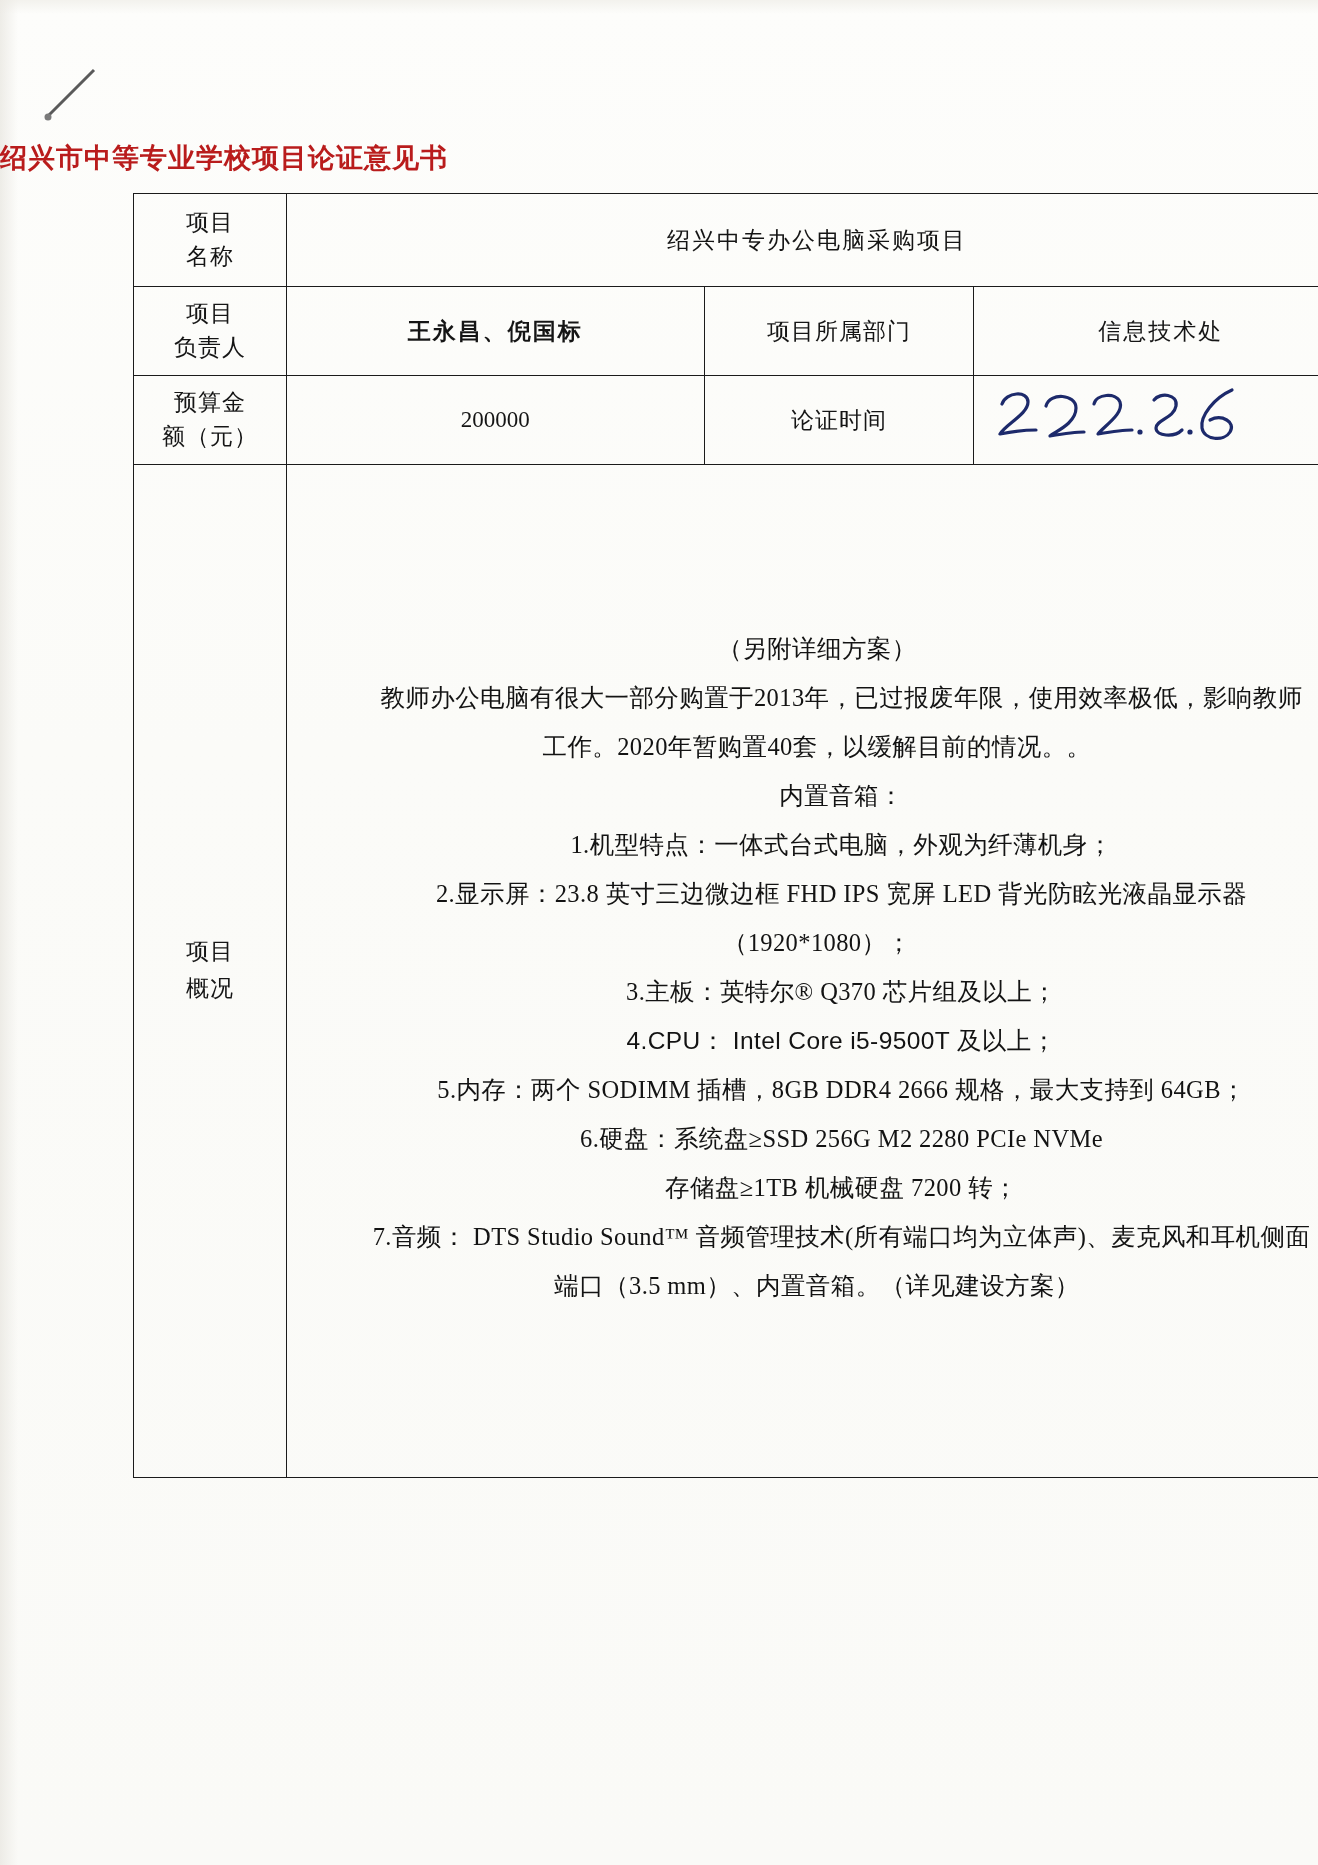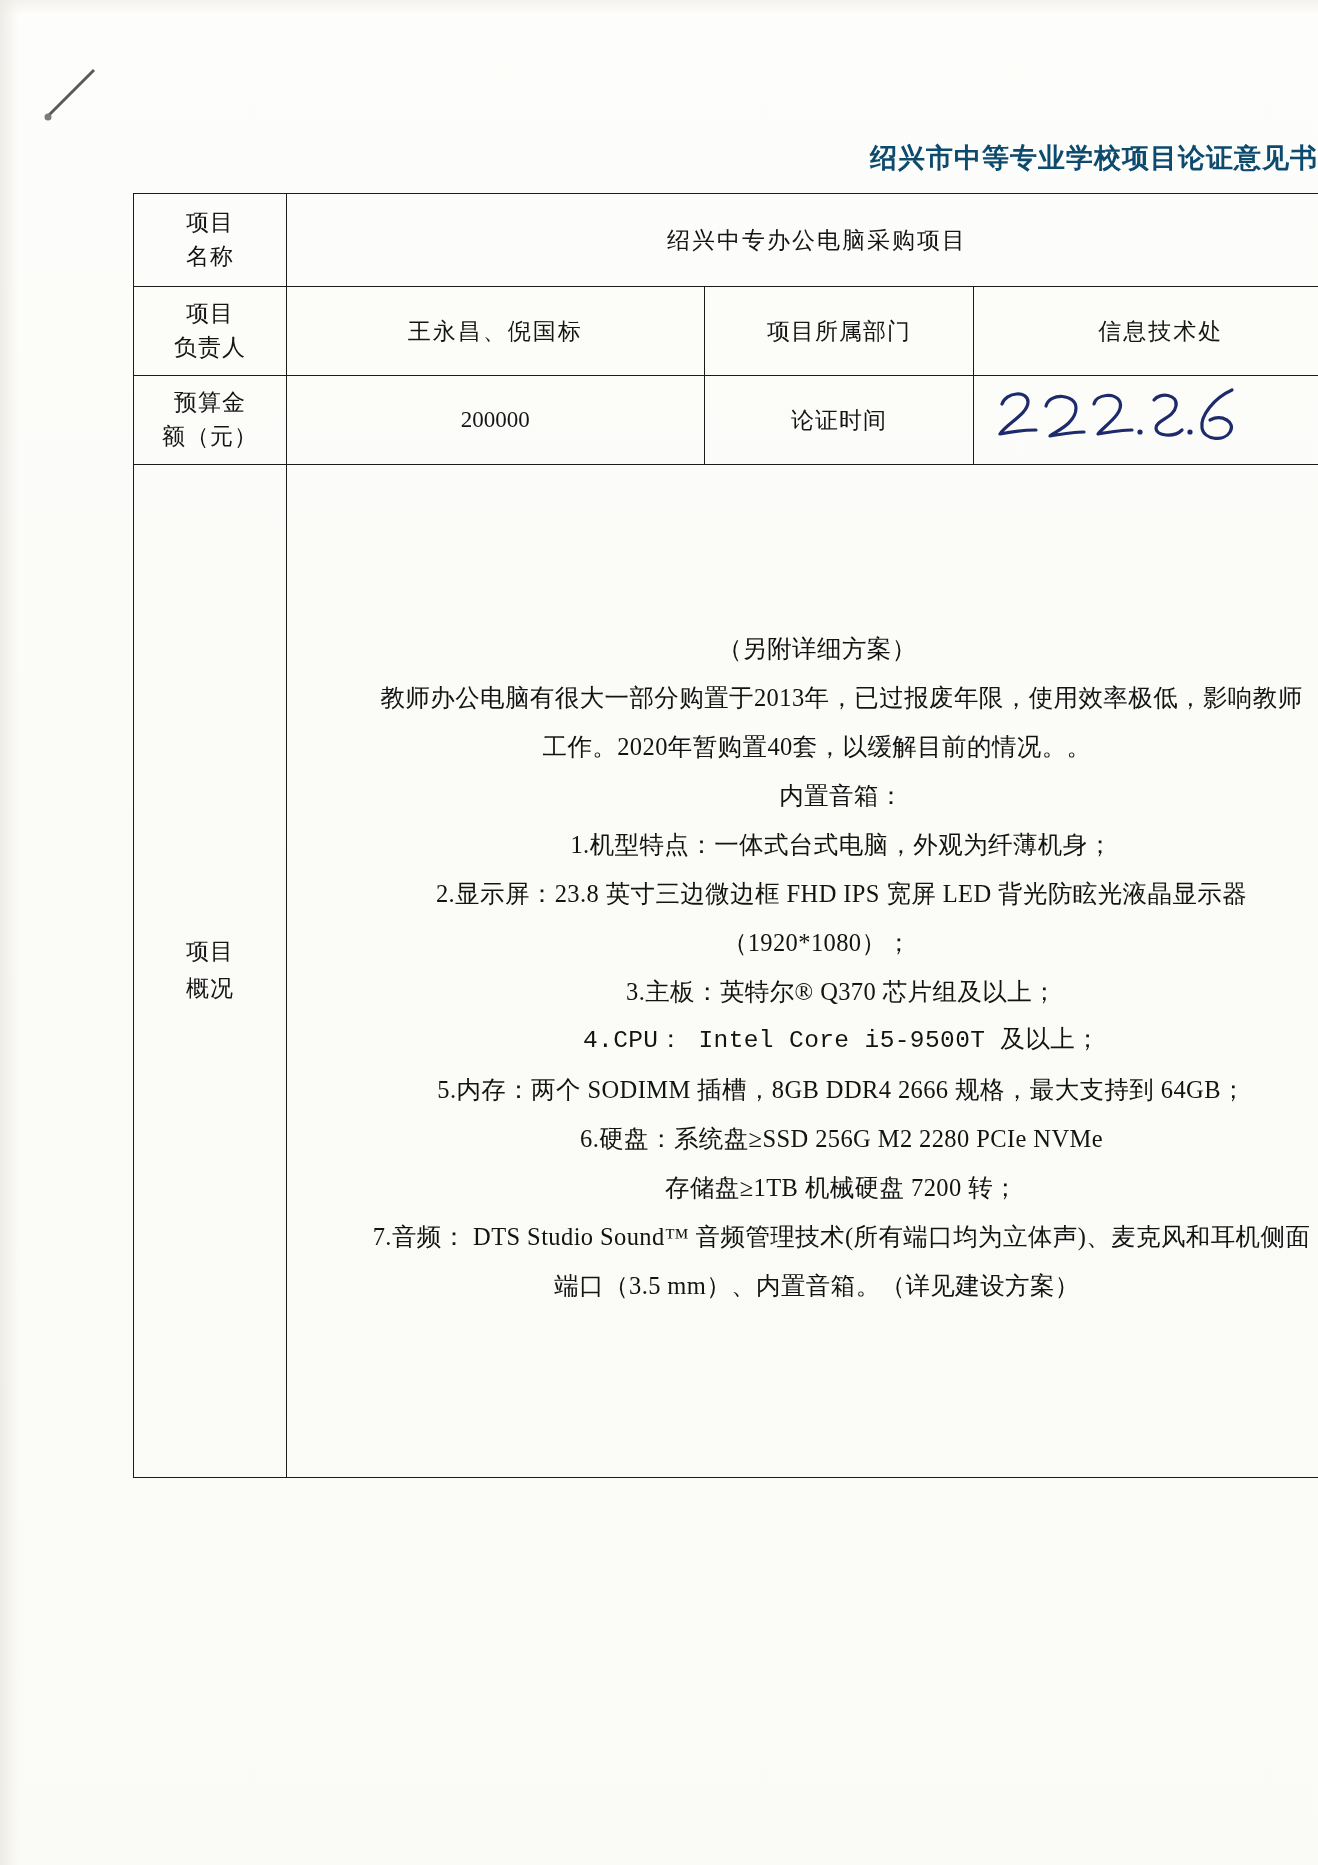--- a/index.html
+++ b/index.html
@@ -40,26 +40,26 @@
     width: 62px;
     height: 62px;
   }
   .staple svg { display:block; }
 
   .doc-title {
     position: absolute;
     top: 140px;
     left: 0;
     width: 100%;
-    text-align: right;
+    text-align: left;
     font-family: "DejaVu Sans", sans-serif;
     font-weight: bold;
     font-size: 27px;
     letter-spacing: 1px;
-    color: #0c4a6e;
+    color: #b91c1c;
   }
 
   table.form {
     position: absolute;
     left: 133px;
     top: 193px;
     width: 1215px;
     border-collapse: collapse;
     table-layout: fixed;
   }
@@ -81,21 +81,21 @@
 
   .r1 td { height: 92px; }
   .r2 td { height: 88px; }
   .r3 td { height: 88px; }
 
   .proj-name {
     font-size: 25px;
     letter-spacing: 2px;
     margin-left: 32px;
   }
-  .person { font-size: 24px; letter-spacing: 2px; }
+  .person { font-size: 24px; letter-spacing: 2px; font-weight: bold; }
   .dept-label { font-size: 23px; letter-spacing: 1px; width: 208px; }
   .dept-value { font-size: 24px; letter-spacing: 2px; width: 288px; }
   .budget-value { font-family: "Liberation Serif", serif; font-size: 23px; }
   .time-label { font-size: 23px; letter-spacing: 1px; }
   .handwriting {
     position: relative;
     height: 100%;
   }
   .handwriting svg {
     position: absolute;
@@ -119,21 +119,21 @@
   }
   .body-cell p {
     margin: 0 0 0 0;
     font-size: 24.5px;
     line-height: 2.0;
     letter-spacing: 0.4px;
     color: #131313;
   }
   .indent { text-indent: 2em; }
   .mono {
-    font-family: Liberation Mono, monospace;
+    font-family: Liberation Sans, sans-serif;
     font-size: 22.5px;
     letter-spacing: 0.5px;
   }
   .note { font-size: 23px; }
 </style>
 </head>
 <body>
 
 <div class="page"></div>
 <div class="scan-edge-left"></div>

